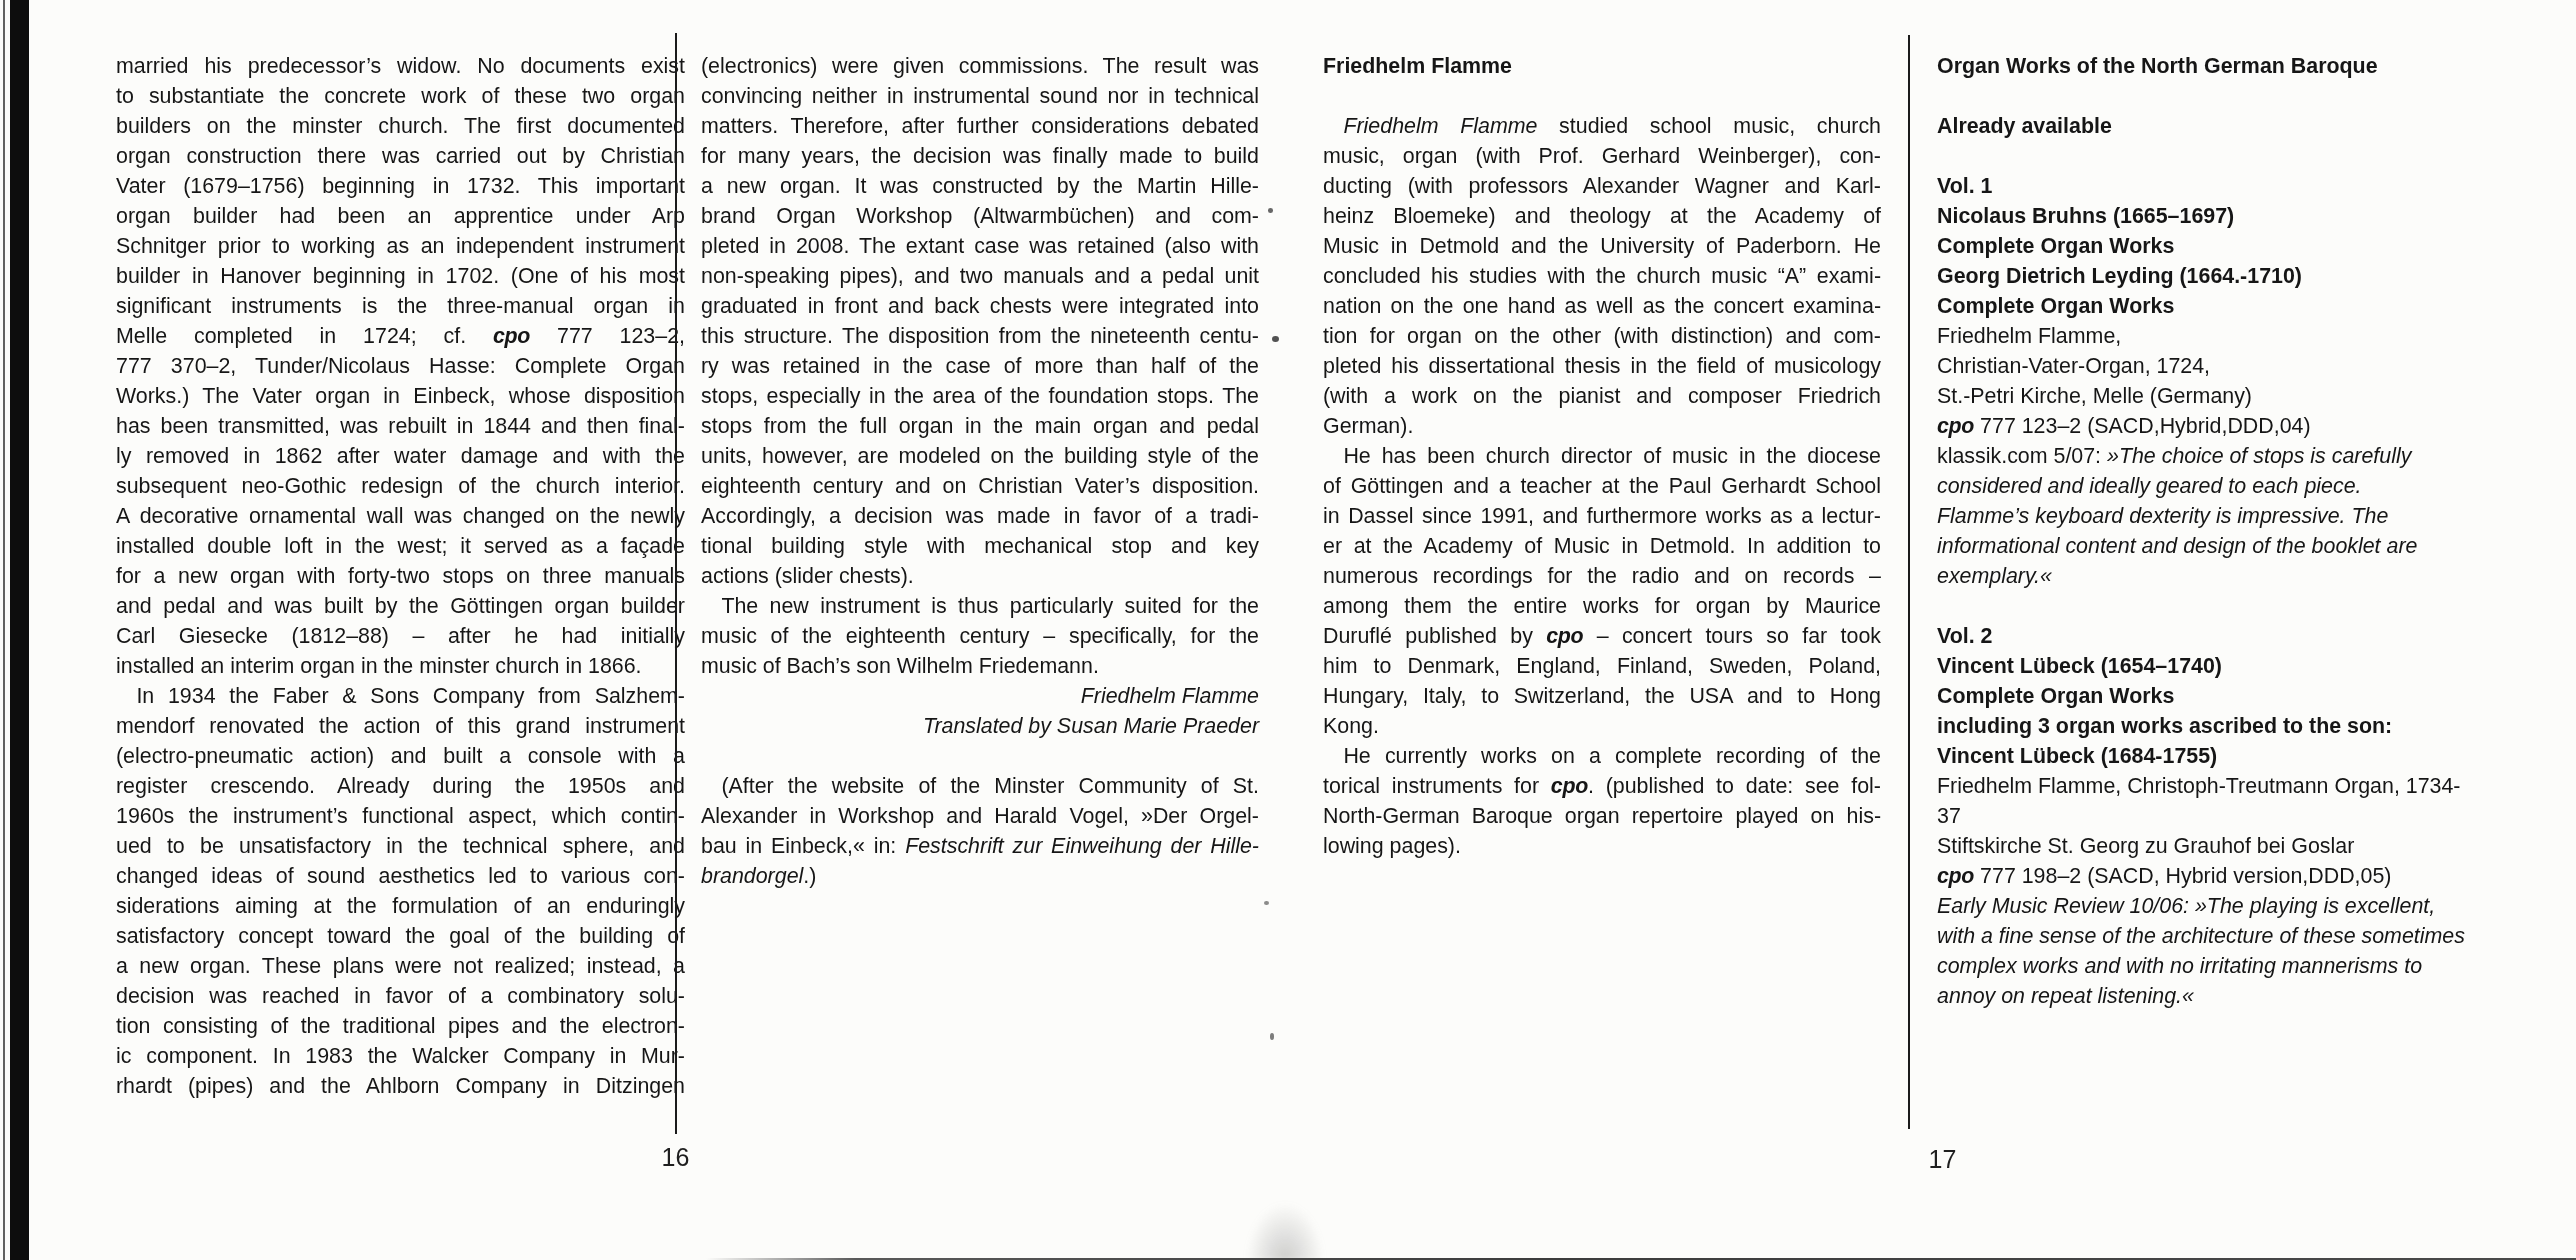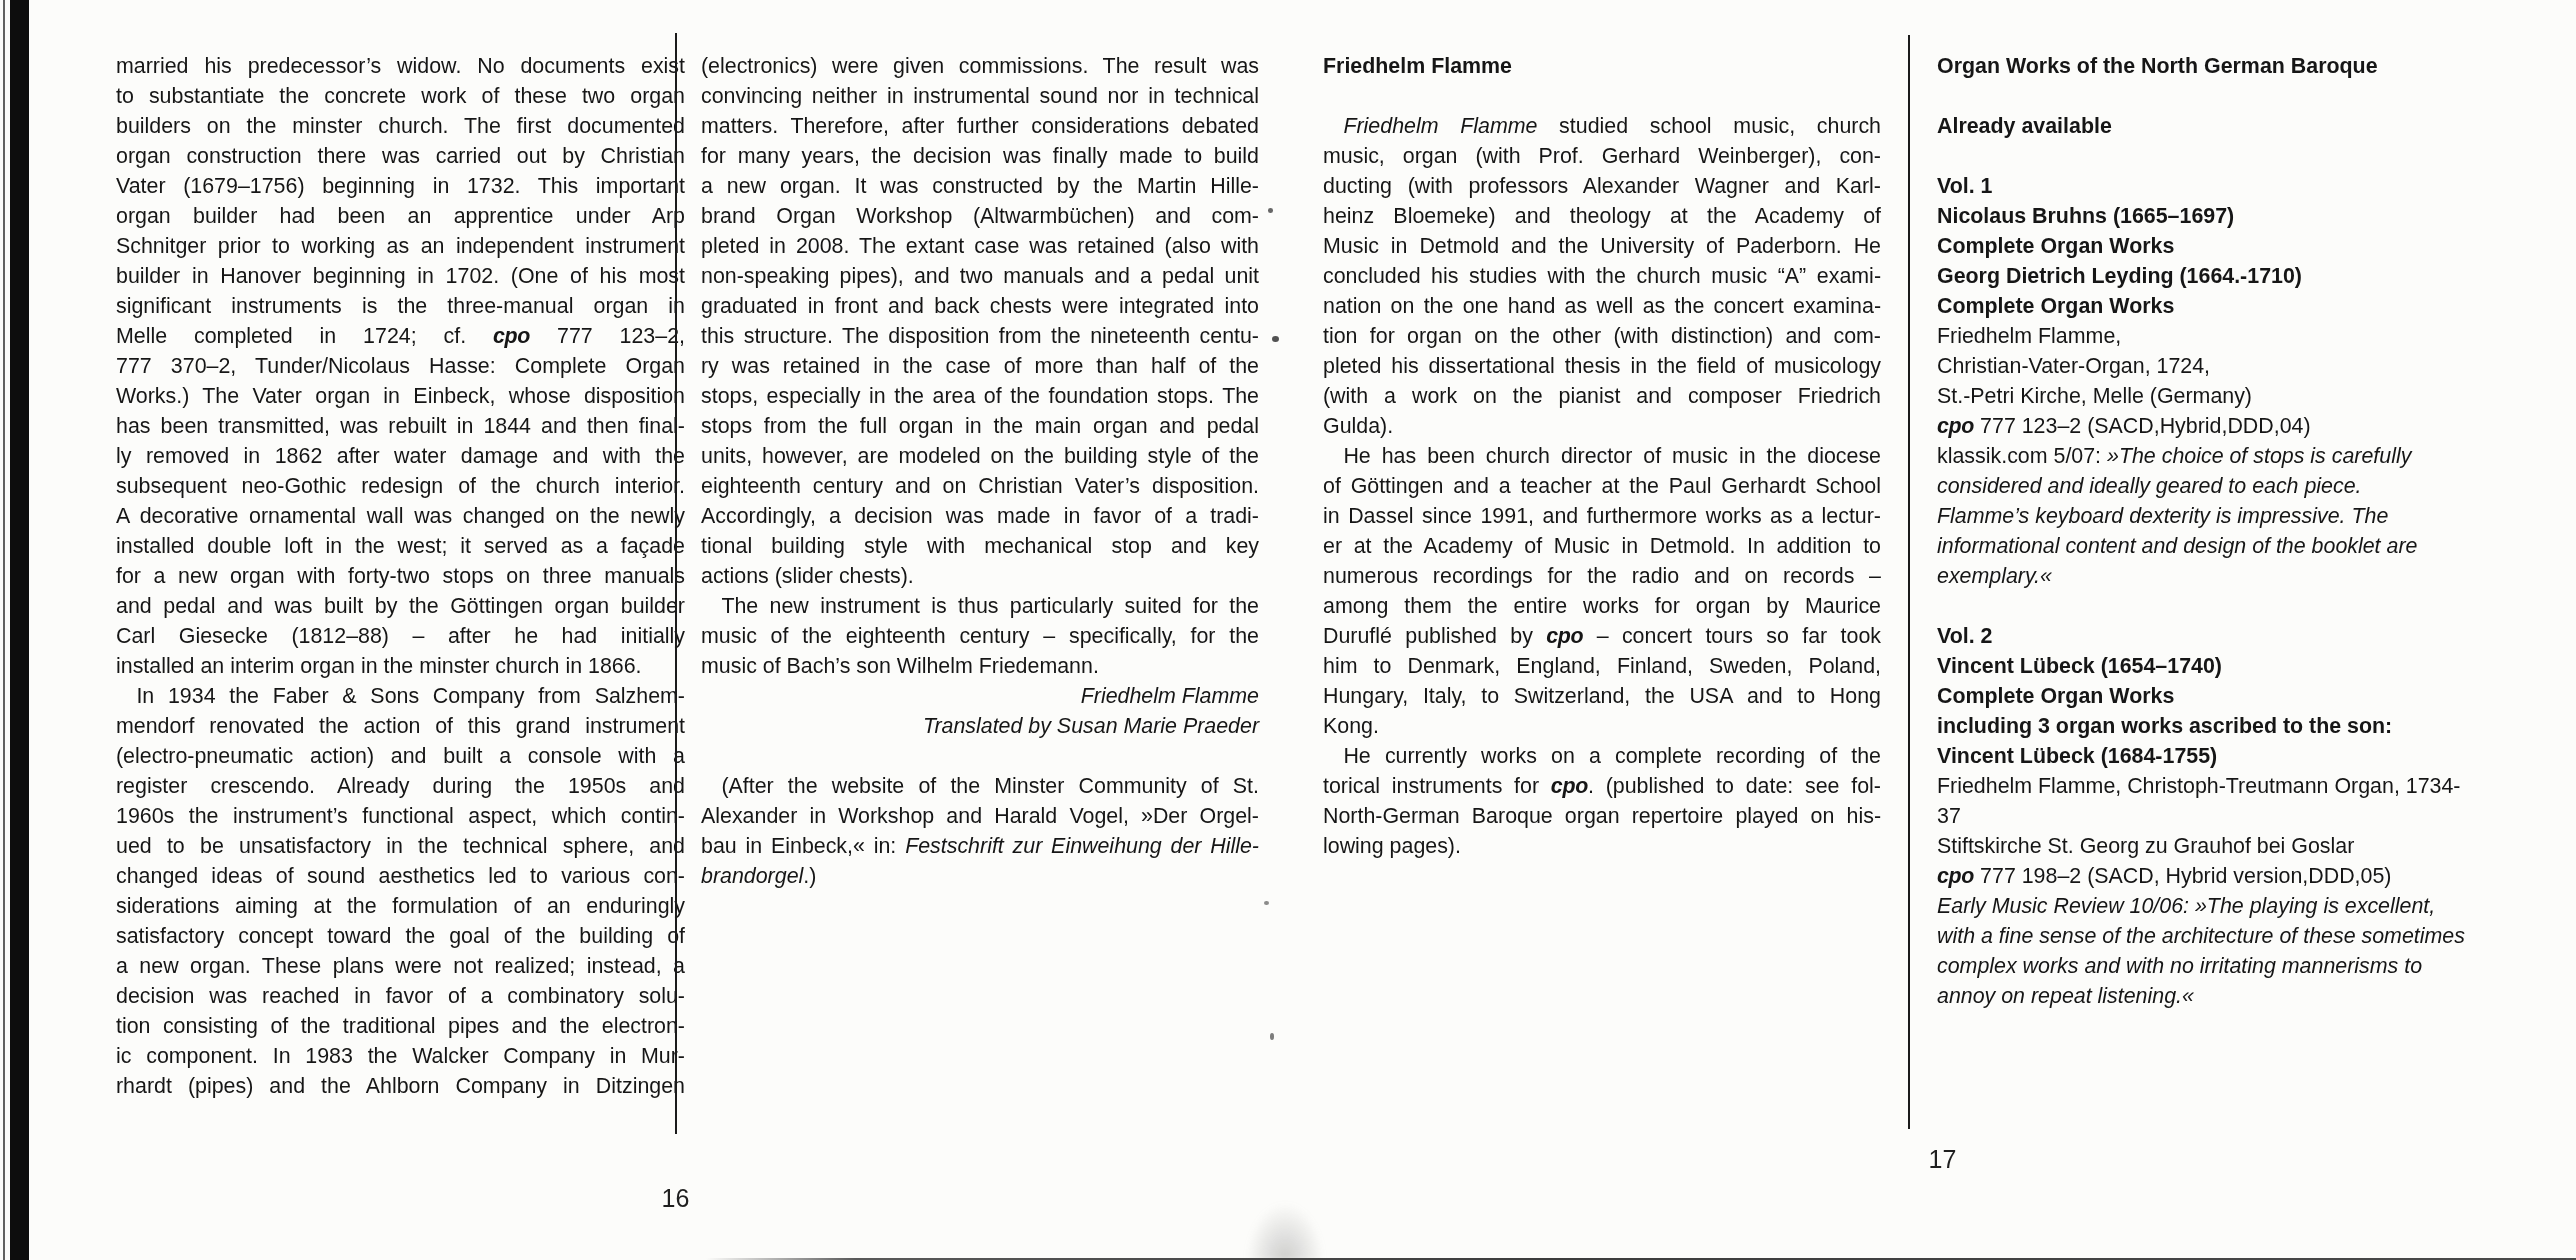--- a/index.html
+++ b/index.html
@@ -22,21 +22,21 @@
 
   .vrule { position:absolute; width:2px; background:#1b1b1b; }
   #divider1 { left:675px; top:33px; height:1101px; }
   #divider2 { left:1908px; top:35px; height:1094px; }
 
   .spine { position:absolute; left:0; top:0; width:35px; height:1261px; background:transparent; }
   .spine .bar { position:absolute; left:10.2px; top:0; width:19px; height:1261px; background:#0d0d0d; }
   .spine .scratch { position:absolute; left:3.4px; top:0; width:2px; height:1261px; background:#3a3a3a; opacity:.8; }
 
   .pagenum { position:absolute; font-size:25px; color:#1f1f1f; }
-  #pg-left { left:647px; top:1143px; width:57px; text-align:center;margin-top:41px; }
+  #pg-left { left:647px; top:1143px; width:57px; text-align:center; }
   #pg-right { left:1918px; top:1145px; width:49px; text-align:center; }
 
   .bottom-line {
     position:absolute; left:706px; right:0; bottom:0; height:3.4px;
     background:linear-gradient(to right, rgba(60,60,60,0), rgba(60,60,60,0.85) 8%, #3c3c3c 45%, #4a4a4a 100%);
   }
   .smudge {
     position:absolute; left:1247px; top:1204px; width:76px; height:57px;
     background:radial-gradient(ellipse at 50% 100%, rgba(125,125,125,0.38), rgba(125,125,125,0) 72%);
     filter:blur(3.4px);
@@ -133,21 +133,21 @@
     <div class="line just indent"><em>Friedhelm Flamme</em> studied school music, church</div>
     <div class="line just">music, organ (with Prof. Gerhard Weinberger), con-</div>
     <div class="line just">ducting (with professors Alexander Wagner and Karl-</div>
     <div class="line just">heinz Bloemeke) and theology at the Academy of</div>
     <div class="line just">Music in Detmold and the University of Paderborn. He</div>
     <div class="line just">concluded his studies with the church music “A” exami-</div>
     <div class="line just">nation on the one hand as well as the concert examina-</div>
     <div class="line just">tion for organ on the other (with distinction) and com-</div>
     <div class="line just">pleted his dissertational thesis in the field of musicology</div>
     <div class="line just">(with a work on the pianist and composer Friedrich</div>
-    <div class="line left">Gulda).</div>
+    <div class="line left">German).</div>
     <div class="line just indent">He has been church director of music in the diocese</div>
     <div class="line just">of Göttingen and a teacher at the Paul Gerhardt School</div>
     <div class="line just">in Dassel since 1991, and furthermore works as a lectur-</div>
     <div class="line just">er at the Academy of Music in Detmold. In addition to</div>
     <div class="line just">numerous recordings for the radio and on records –</div>
     <div class="line just">among them the entire works for organ by Maurice</div>
     <div class="line just">Duruflé published by <span class="cpo">cpo</span> – concert tours so far took</div>
     <div class="line just">him to Denmark, England, Finland, Sweden, Poland,</div>
     <div class="line just">Hungary, Italy, to Switzerland, the USA and to Hong</div>
     <div class="line left">Kong.</div>

